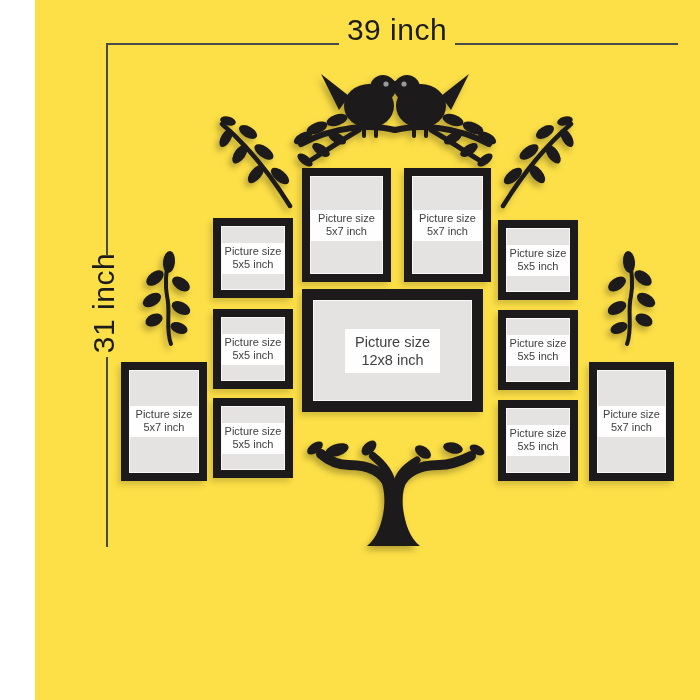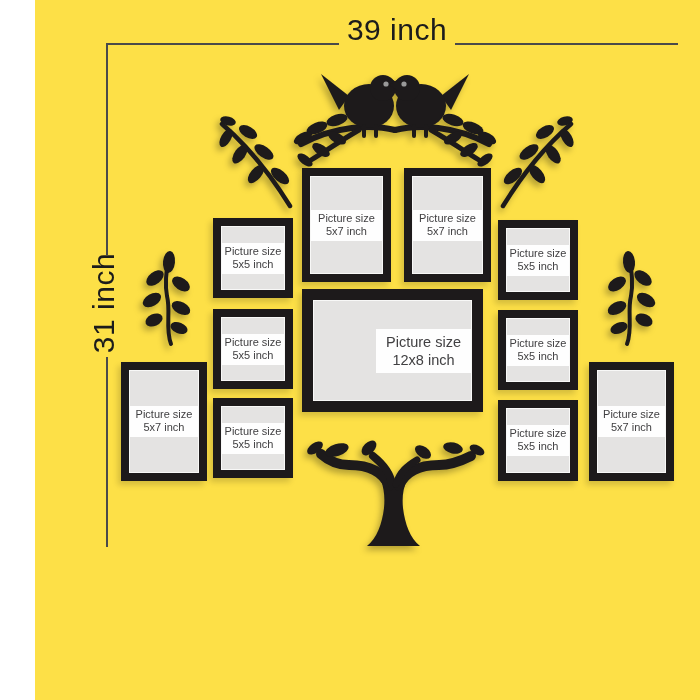--- a/index.html
+++ b/index.html
@@ -14,21 +14,21 @@
   #dim-left-bottom { left:71px;  top:357px; width:2px;   height:190px; }
   .dim-label { position:absolute; font-size:30px; color:#1c1c1c; white-space:nowrap; letter-spacing:0.5px; }
   #dim-label-width  { left:362px; top:30px;  transform:translate(-50%,-50%); }
   #dim-label-height { left:69px;  top:303px; transform:translate(-50%,-50%) rotate(-90deg); }
 
   
   .frame { position:absolute; background:#1d1a1b; padding:8px;
            box-shadow:-3px 4px 6px rgba(0,0,0,0.16); }
   .frame.big { padding:11px; }
   .mat { width:100%; height:100%; background:#e4e3e2; border:1.5px solid #f8f8f7;
-         display:flex; align-items:center; justify-content:flex-end; overflow:hidden; }
+         display:flex; align-items:center; justify-content:center; overflow:hidden; }
   .plabel { background:#fefefe; width:100%; text-align:center; padding:2px 0 3px;
             font-size:11px; line-height:13px; color:#414042; }
   .frame.big .plabel { width:auto; padding:4px 10px; font-size:14.5px; line-height:18px; }
 
   
   .deco { position:absolute; filter:drop-shadow(-3px 4px 3px rgba(0,0,0,0.28)); overflow:visible; }
 </style>
 </head>
 <body>
 

